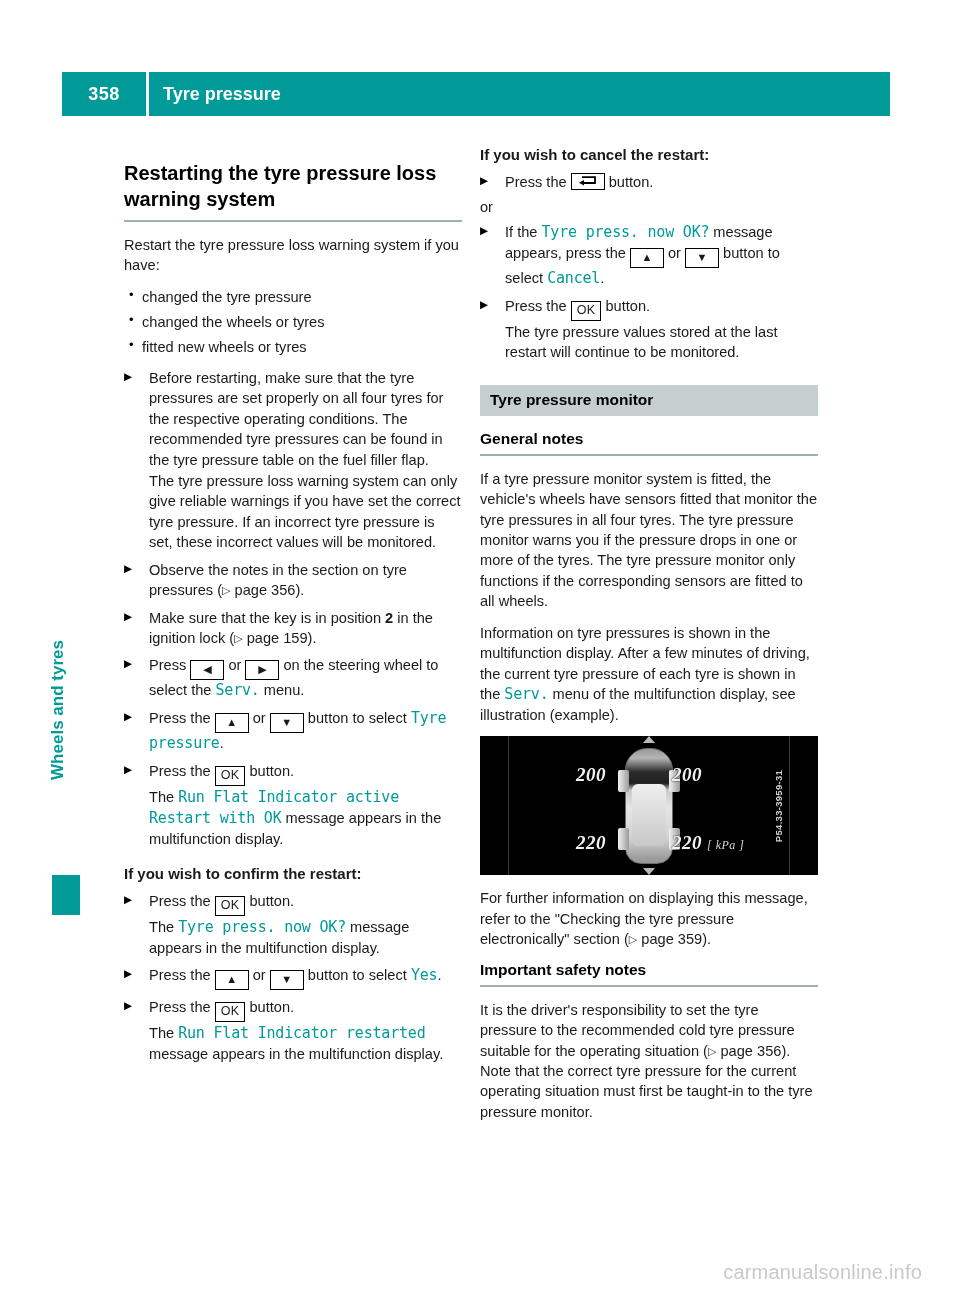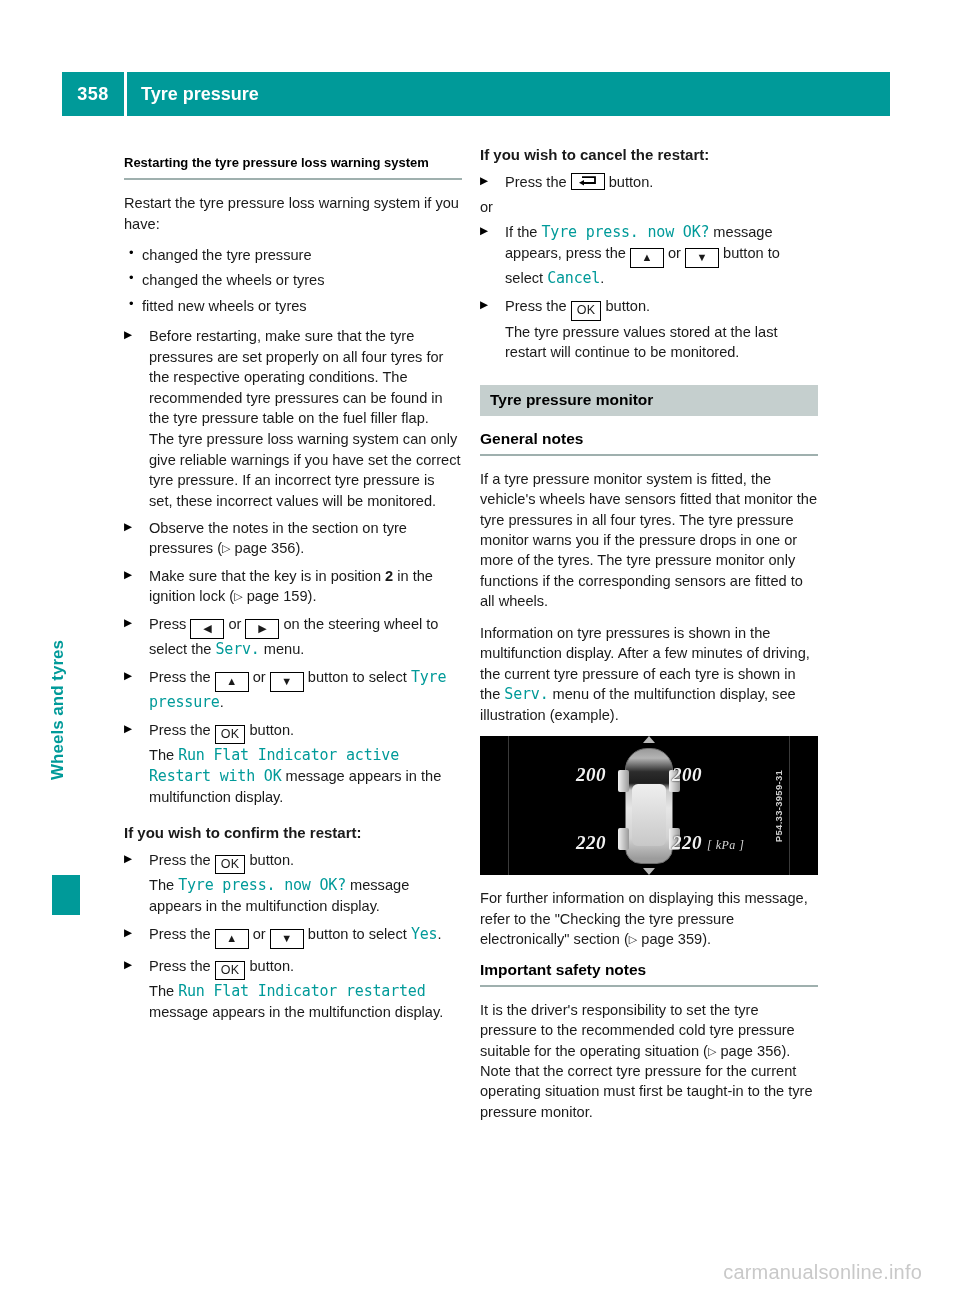--- a/index.html
+++ b/index.html
@@ -18,21 +18,21 @@
 
   
   .header {
     position: absolute;
     left: 62px; top: 72px;
     width: 828px; height: 44px;
     display: flex;
     align-items: stretch;
   }
   .header-pageno {
-    width: 62px;
+    width: 84px;
     background: #009a99;
     color: #ffffff;
     font-size: 18px;
     font-weight: bold;
     display: flex;
     align-items: center;
     justify-content: center;
     letter-spacing: 0.5px;
   }
   .header-divider {
@@ -75,24 +75,24 @@
   .col {
     position: absolute;
     top: 146px;
     width: 338px;
   }
   .col-left  { left: 124px; }
   .col-right { left: 480px; }
 
   
   h2.sec-title {
-    font-size: 13px;
+    font-size: 20px;
     font-weight: bold;
     line-height: 1.32;
-    margin: 8px 0 7px 0;
+    margin: 14px 0 7px 0;
     color: #000;
   }
   .rule {
     height: 2px;
     background: #9fb0ae;
     margin: 0 0 13px 0;
   }
   .band {
     background: #c5cfce;
     padding: 6px 17px 7px 10px;

